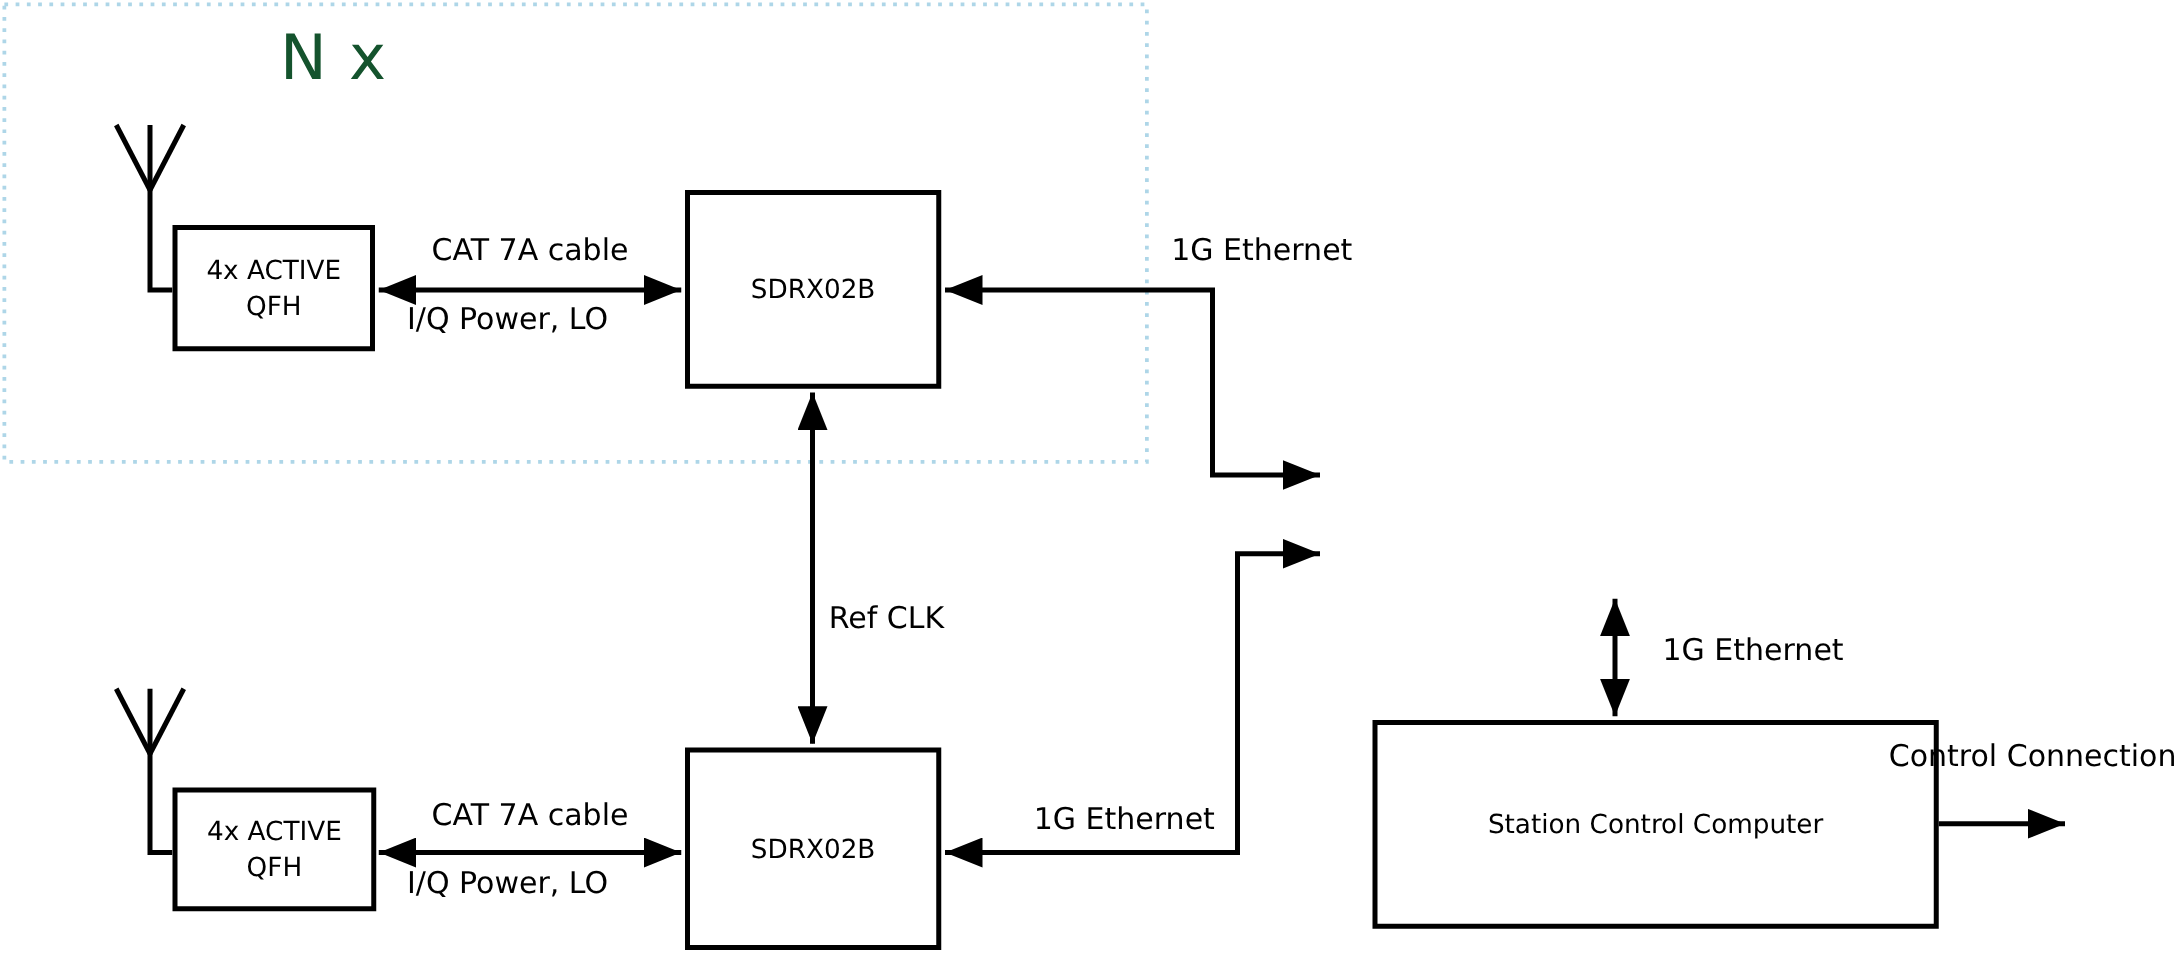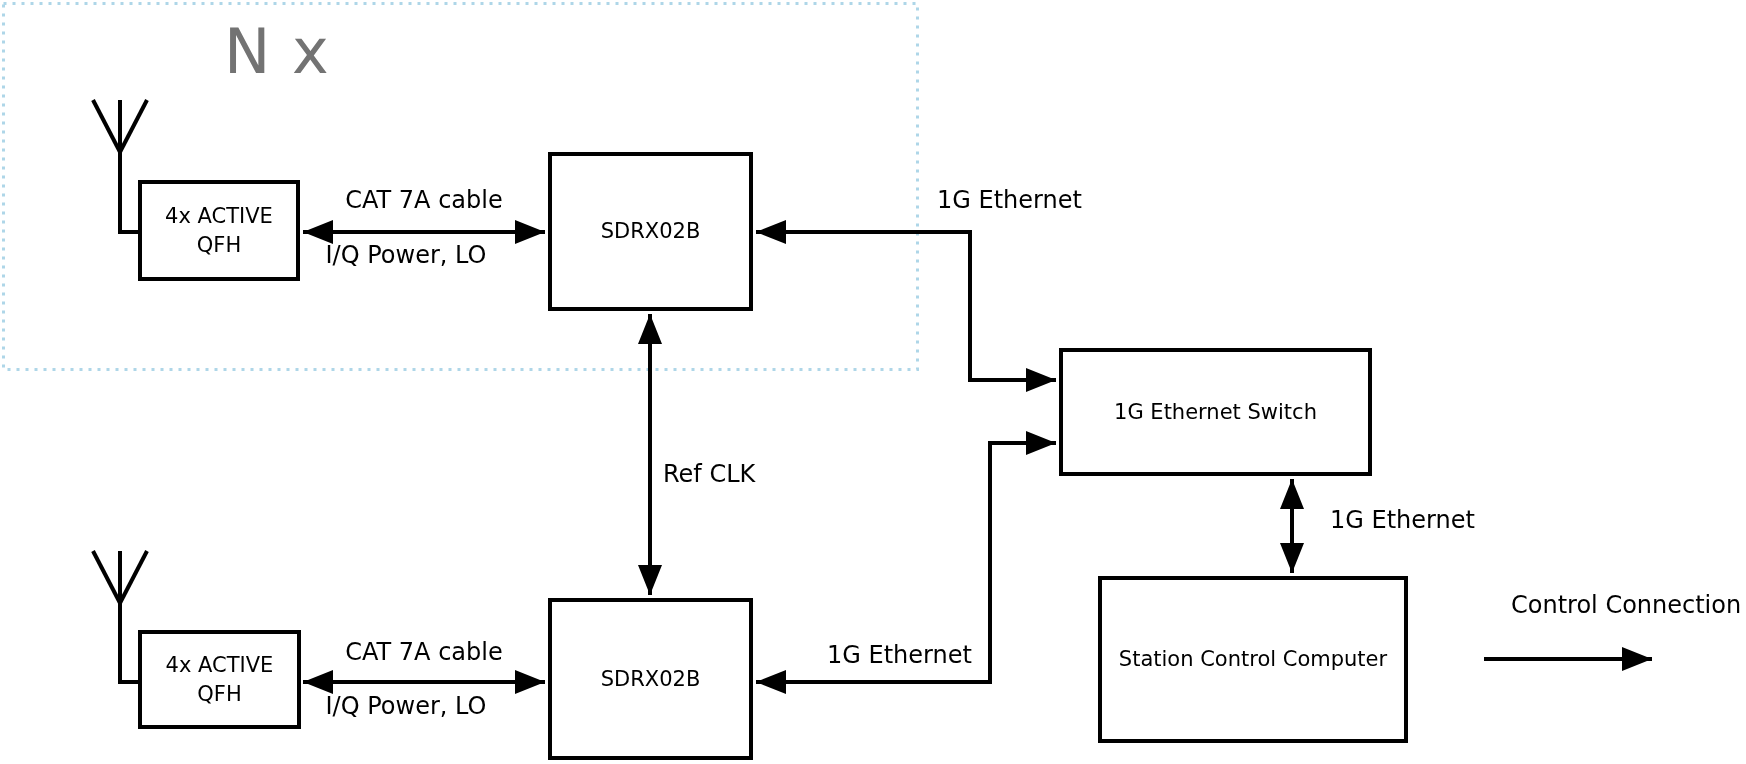--- a/index.html
+++ b/index.html
@@ -28,24 +28,24 @@
   .lbl{
     position:absolute;
     font-size:24px;
     line-height:21px;
     white-space:nowrap;
   }
   .lbl.centered{transform:translateX(-50%);}
   .nx{
     position:absolute;
     left:224px;top:21px;
-    font-size:62px;
+    font-size:50px;
     line-height:1;
     letter-spacing:1px;
-    color:#737373;
+    color:#14532d;
   }
 </style>
 </head>
 <body>
 
 <div class="stage">
 
   <svg class="wires" width="1746" height="764" viewBox="0 0 1746 764">
     <defs>
       <marker id="ah" viewBox="0 0 10 8" markerWidth="7.5" markerHeight="6" refX="10" refY="4" orient="auto-start-reverse">
@@ -109,37 +109,34 @@
 
   <div class="box" style="left:138px;top:630px;width:163px;height:99px;">
     <span>4x ACTIVE</span>
     <span>QFH</span>
   </div>
 
   <div class="box" style="left:548px;top:598px;width:205px;height:162px;">
     <span>SDRX02B</span>
   </div>
 
-  <div class="box" style="left:1059px;top:348px;width:313px;height:128px;">
-    <span>1G Ethernet Switch</span>
-  </div>
 
-  <div class="box" style="left:1098px;top:576px;width:310px;height:167px;text-align:center;">
+  <div class="box" style="left:1098px;top:576px;width:453px;height:167px;text-align:center;">
     <span>Station Control Computer</span>
   </div>
 
   <div class="lbl centered" style="left:424px;top:190px;">CAT 7A cable</div>
   <div class="lbl centered" style="left:406px;top:245px;">I/Q Power, LO</div>
 
   <div class="lbl centered" style="left:424px;top:642px;">CAT 7A cable</div>
   <div class="lbl centered" style="left:406px;top:696px;">I/Q Power, LO</div>
 
   <div class="lbl" style="left:937px;top:190px;">1G Ethernet</div>
 
   <div class="lbl" style="left:827px;top:645px;">1G Ethernet</div>
 
-  <div class="lbl" style="left:663px;top:464px;">Ref CLK</div>
+  <div class="lbl" style="left:663px;top:484px;">Ref CLK</div>
 
   <div class="lbl" style="left:1330px;top:510px;">1G Ethernet</div>
 
   <div class="lbl" style="left:1511px;top:595px;">Control Connection</div>
 
 </div>
 
 </body></html>

